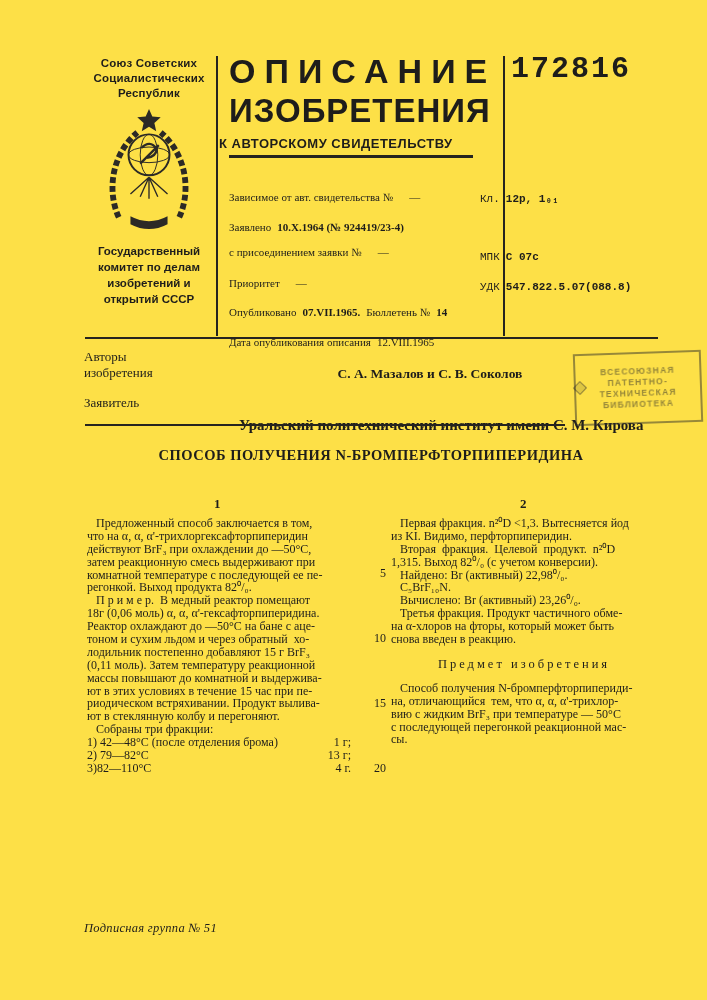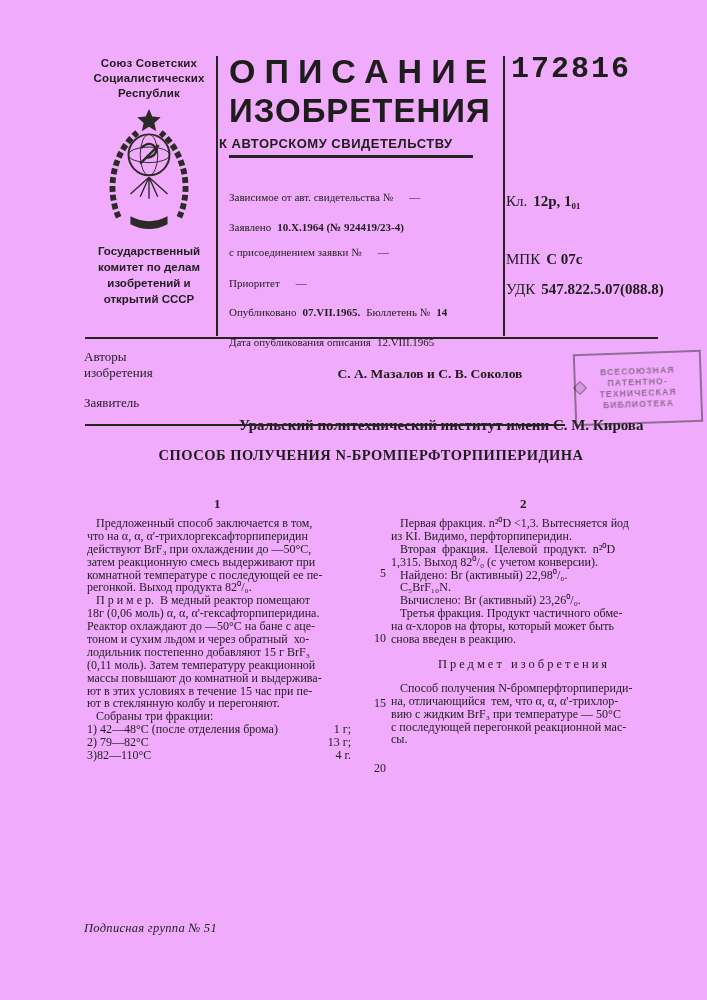--- a/index.html
+++ b/index.html
@@ -1,16 +1,16 @@
 <!DOCTYPE html>
 <html><head>
 <meta charset="utf-8">
 <style>
   html,body{margin:0;padding:0;background:#d8d6d0;}
-  .page{position:relative;width:707px;height:1000px;background:#f0abfc;color:#1e1d1b;
+  .page{position:relative;width:707px;height:1000px;background:#fde047;color:#1e1d1b;
         font-family:"Liberation Serif",serif;overflow:hidden;margin:0 auto;}
   .b{font-weight:bold;}
 
   
   .hdr-left{position:absolute;left:85px;top:56px;width:128px;text-align:center;
             font-family:"Liberation Sans",sans-serif;font-weight:bold;}
   .union{font-size:11.5px;line-height:15px;letter-spacing:.2px;}
   .emblem{margin-top:7px;}
   .committee{margin-top:9px;font-size:11.5px;line-height:16px;}
 
@@ -30,21 +30,21 @@
       font-weight:bold;font-size:13px;letter-spacing:.5px;white-space:nowrap;}
   .subrule{position:absolute;left:229px;top:155px;width:244px;height:3px;background:#26241f;}
   .frow{position:absolute;left:229px;font-size:11px;white-space:nowrap;margin-top:24px;}
   .frow .val{margin-left:6px;}
   .frow .dash{margin-left:16px;}
   .frow .mid{margin-left:6px;}
 
   
   .docnum{position:absolute;left:511px;top:52px;font-family:Liberation Mono, monospace;
       font-weight:800;font-size:30px;letter-spacing:2px;}
-  .rrow{position:absolute;left:506px;font-size:15px;white-space:nowrap;}
+  .rrow{position:absolute;left:480px;font-size:11px;white-space:nowrap;font-family:Liberation Mono, monospace;}
   .rrow .val{margin-left:6px;font-weight:bold;}
 
   
   .authors-label{position:absolute;left:84px;top:349px;width:92px;font-size:13px;line-height:16px;}
   .authors-names{position:absolute;left:270px;top:366px;width:320px;text-align:center;
       font-weight:bold;font-size:13.5px;white-space:nowrap;}
   .applicant-label{position:absolute;left:84px;top:395px;font-size:13px;text-align:center;}
   .applicant-name{position:absolute;left:239px;top:417px;font-weight:bold;font-size:15px;white-space:nowrap;}
 
   
@@ -167,20 +167,21 @@
       </div>
     <div>
         <div class="ln">   П р и м е р.  В медный реактор помещают</div>
         <div class="ln">18г (0,06 моль) α, α, α'-гексафторпиперидина.</div>
         <div class="ln">Реактор охлаждают до —50°С на бане с аце-</div>
         <div class="ln">тоном и сухим льдом и через обратный  хо-</div>
         <div class="ln">лодильник постепенно добавляют 15 г BrF₃</div>
         <div class="ln">(0,11 моль). Затем температуру реакционной</div>
         <div class="ln">массы повышают до комнатной и выдержива-</div>
         <div class="ln">ют в этих условиях в течение 15 час при пе-</div>
+        <div class="ln">риодическом встряхивании. Продукт вылива-</div>
         <div class="ln">ют в стеклянную колбу и перегоняют.</div>
       </div>
     <div class="ln">   Собраны три фракции:</div>
     <div class="frac">
       <span>1) 42—48°С (после отделения брома)</span><span>1 г;</span>
     </div>
     <div class="frac">
       <span>2) 79—82°С</span><span>13 г;</span>
     </div>
     <div class="frac">

